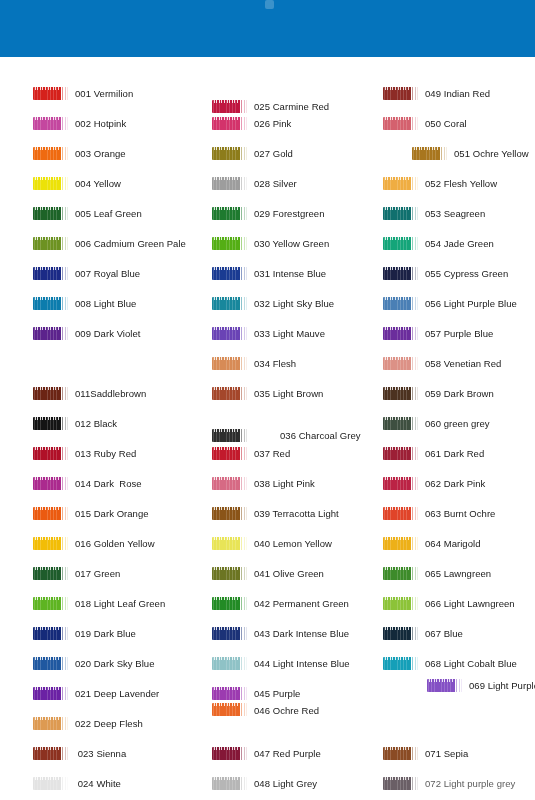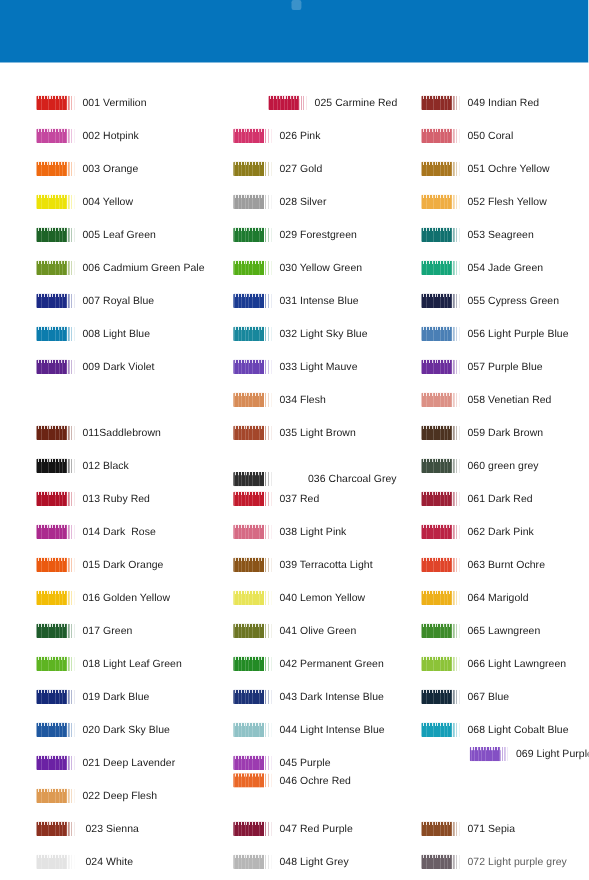--- a/index.html
+++ b/index.html
@@ -352,21 +352,21 @@
         <div class="swatch" style="--c: #e3e3e3;">
           <div class="body"></div>
           <div class="tail"></div>
           <div class="grain"></div>
           <div class="top-edge"></div>
         </div>
         <div class="swatch-label"> 024 White</div>
       </div>
     </div>
   <div class="column" id="column-2">
-      <div class="swatch-row" style="top: 21px; margin-left: 32px;">
+      <div class="swatch-row" style="top: 34px;">
         <div class="swatch" style="--c: #bf1640;">
           <div class="body"></div>
           <div class="tail"></div>
           <div class="grain"></div>
           <div class="top-edge"></div>
         </div>
         <div class="swatch-label">025 Carmine Red</div>
       </div>
       <div class="swatch-row" style="top: 51px;">
         <div class="swatch" style="--c: #d3336b;">
@@ -588,21 +588,21 @@
       </div>
       <div class="swatch-row" style="top: 51px;">
         <div class="swatch" style="--c: #d4616e;">
           <div class="body"></div>
           <div class="tail"></div>
           <div class="grain"></div>
           <div class="top-edge"></div>
         </div>
         <div class="swatch-label">050 Coral</div>
       </div>
-      <div class="swatch-row" style="top: 81px;">
+      <div class="swatch-row" style="top: 81px; margin-left: 29px;">
         <div class="swatch" style="--c: #a8761e;">
           <div class="body"></div>
           <div class="tail"></div>
           <div class="grain"></div>
           <div class="top-edge"></div>
         </div>
         <div class="swatch-label">051 Ochre Yellow</div>
       </div>
       <div class="swatch-row" style="top: 111px;">
         <div class="swatch" style="--c: #efad42;">

